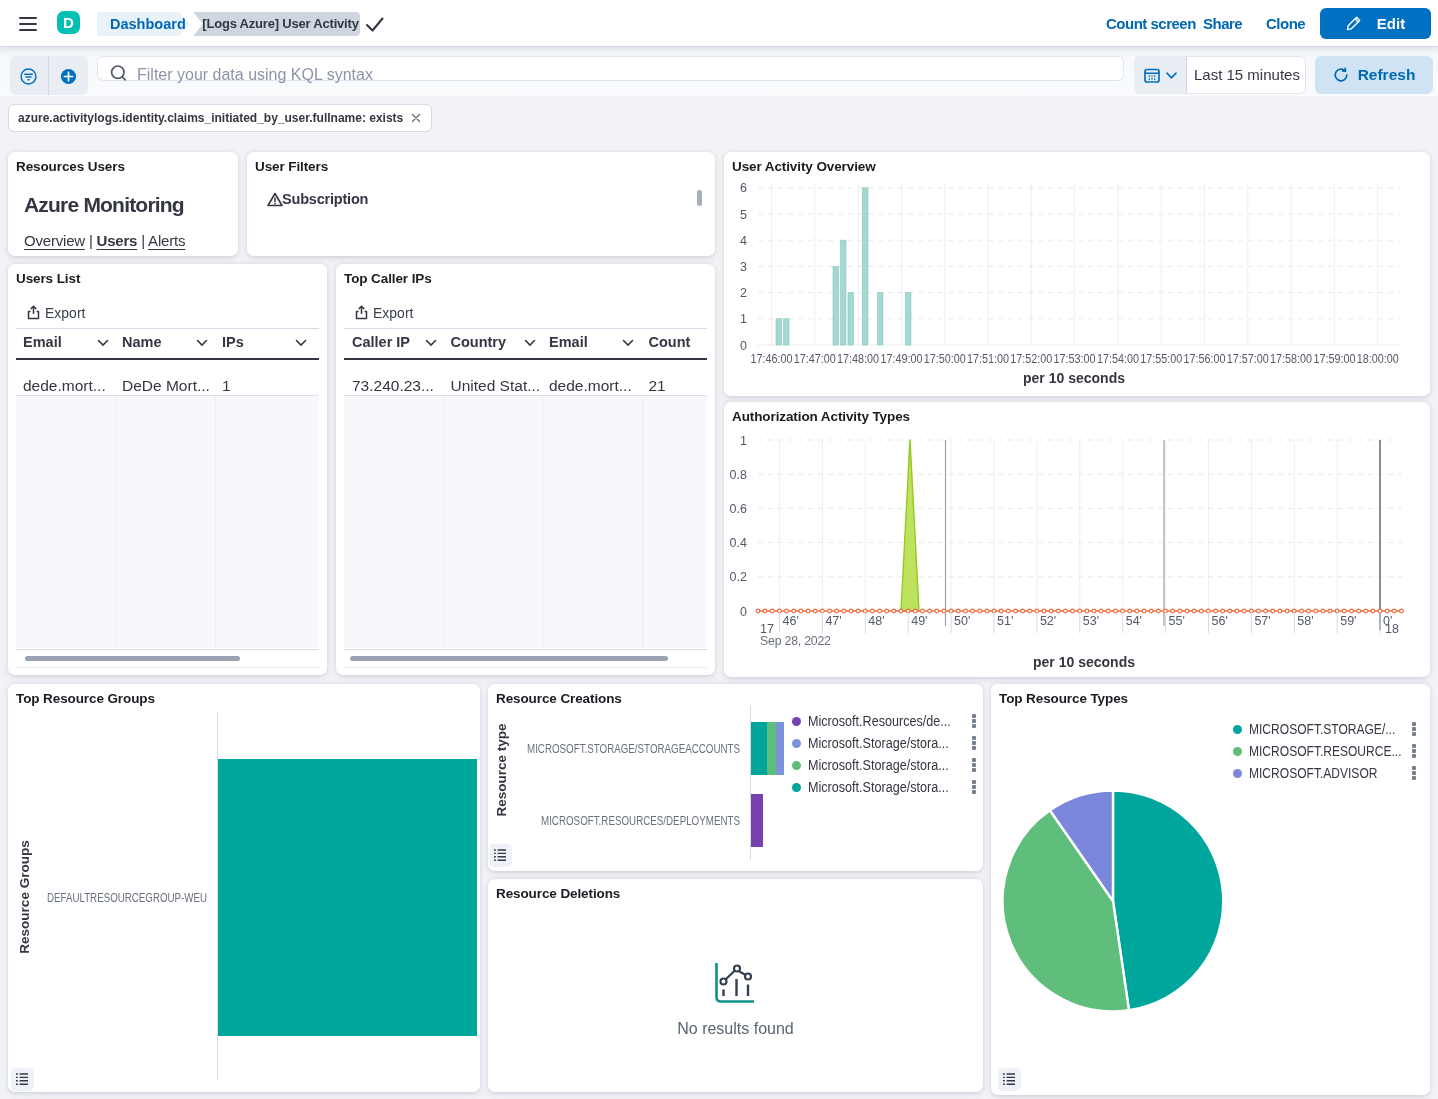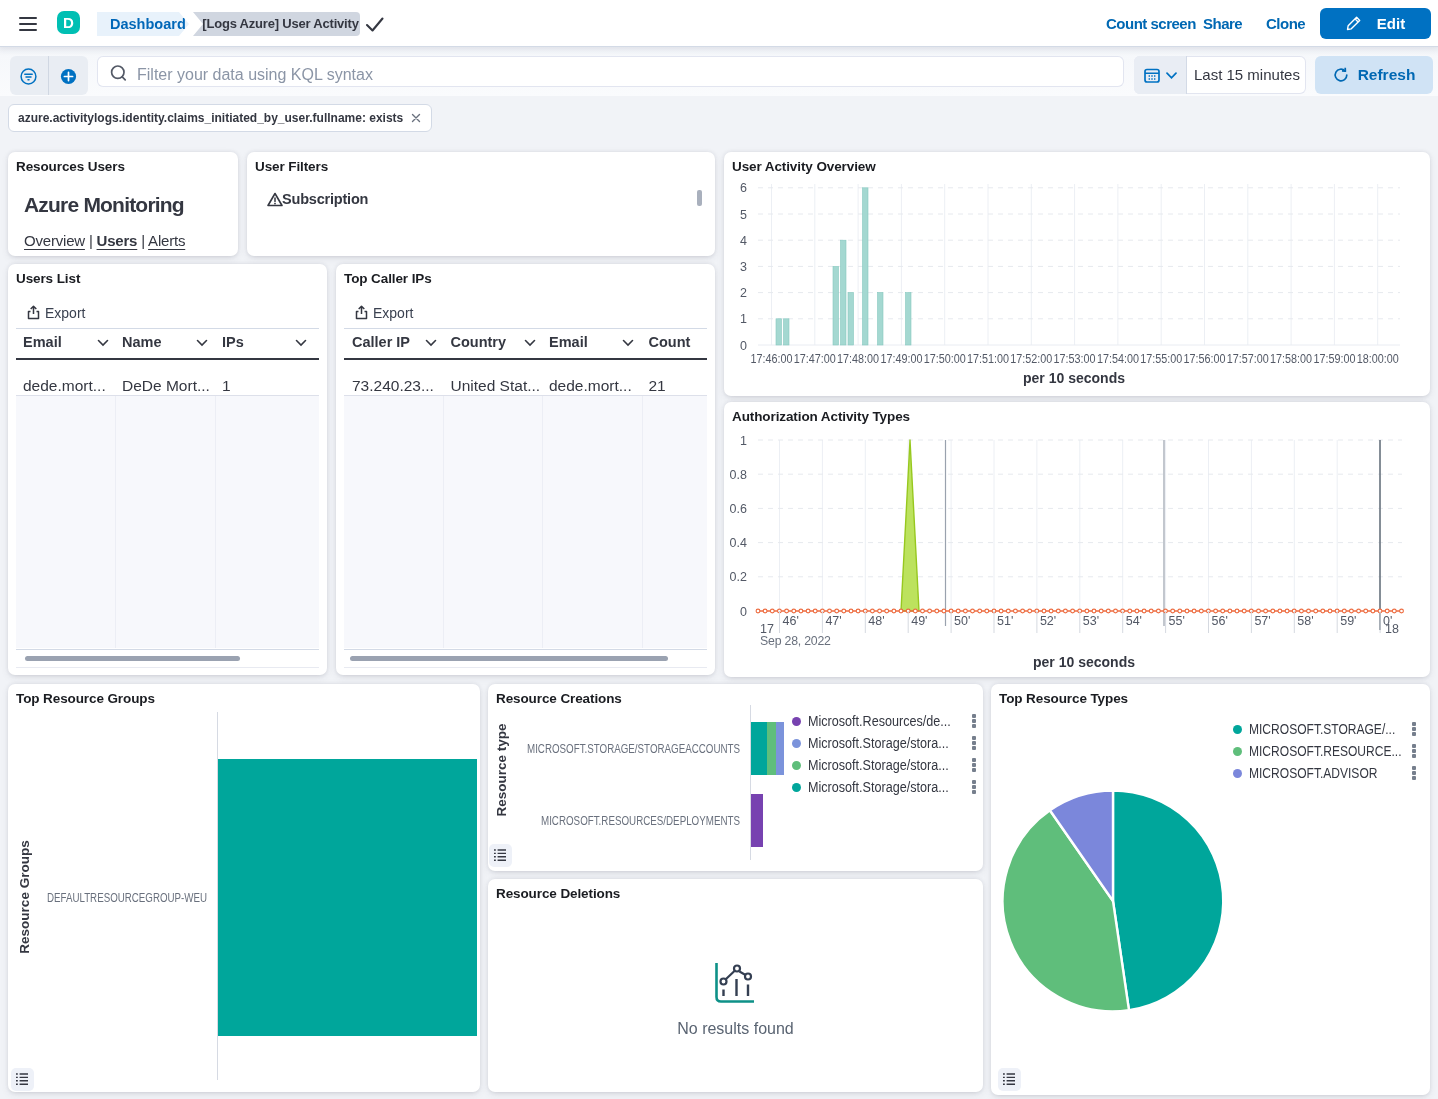--- a/index.html
+++ b/index.html
@@ -38,21 +38,21 @@
       <div class="abs" style="left:38px;top:0;width:1px;height:39px;background:#d0d7e2;"></div>
 <svg width="17" height="17" style="position:absolute;left:10px;top:12px;">
         <circle cx="8.5" cy="8.5" r="7.4" fill="none" stroke="#0071c2" stroke-width="1.5"></circle>
         <path d="M4.8,6.3 h7.4 M6,9 h5 M8,11.7 h1" stroke="#0071c2" stroke-width="1.5" stroke-linecap="round"></path>
       </svg>
 <svg width="17" height="17" style="position:absolute;left:50px;top:12px;">
         <circle cx="8.5" cy="8.5" r="7.6" fill="#0071c2"></circle>
         <path d="M8.5,4.4 v8.2 M4.4,8.5 h8.2" stroke="#fff" stroke-width="1.7" stroke-linecap="round"></path>
       </svg>
 </div>
-<div class="abs" style="left:97px;top:9px;width:1027px;height:31px;background:#fff;border-radius:6px;box-shadow:inset 0 0 0 1px rgba(17,43,134,.12);">
+<div class="abs" style="left:97px;top:9px;width:1027px;height:25px;background:#fff;border-radius:6px;box-shadow:inset 0 0 0 1px rgba(17,43,134,.12);">
       <svg width="20" height="20" style="position:absolute;left:12px;top:9px;">
         <circle cx="8.8" cy="7.2" r="6.2" fill="none" stroke="#535966" stroke-width="1.7"></circle>
         <path d="M13.2,11.8 L16.2,14.8" stroke="#535966" stroke-width="1.7" stroke-linecap="round"></path>
       </svg>
       <div class="abs" style="left:40px;top:10px;font-size:16px;color:#8b95a6;">Filter your data using KQL syntax</div>
     </div>
 <div class="abs" style="left:1134px;top:9px;width:172px;height:38px;background:#fff;border-radius:6px;box-shadow:inset 0 0 0 1px rgba(17,43,134,.12);overflow:hidden;">
       <div class="abs" style="left:0;top:0;width:53px;height:38px;background:#e9edf4;border-right:1px solid #d3dae6;">
         <svg width="16" height="16" style="position:absolute;left:10px;top:11px;">
           <rect x="1" y="2.5" width="14" height="12.5" rx="2" fill="none" stroke="#0071c2" stroke-width="1.7"></rect>

